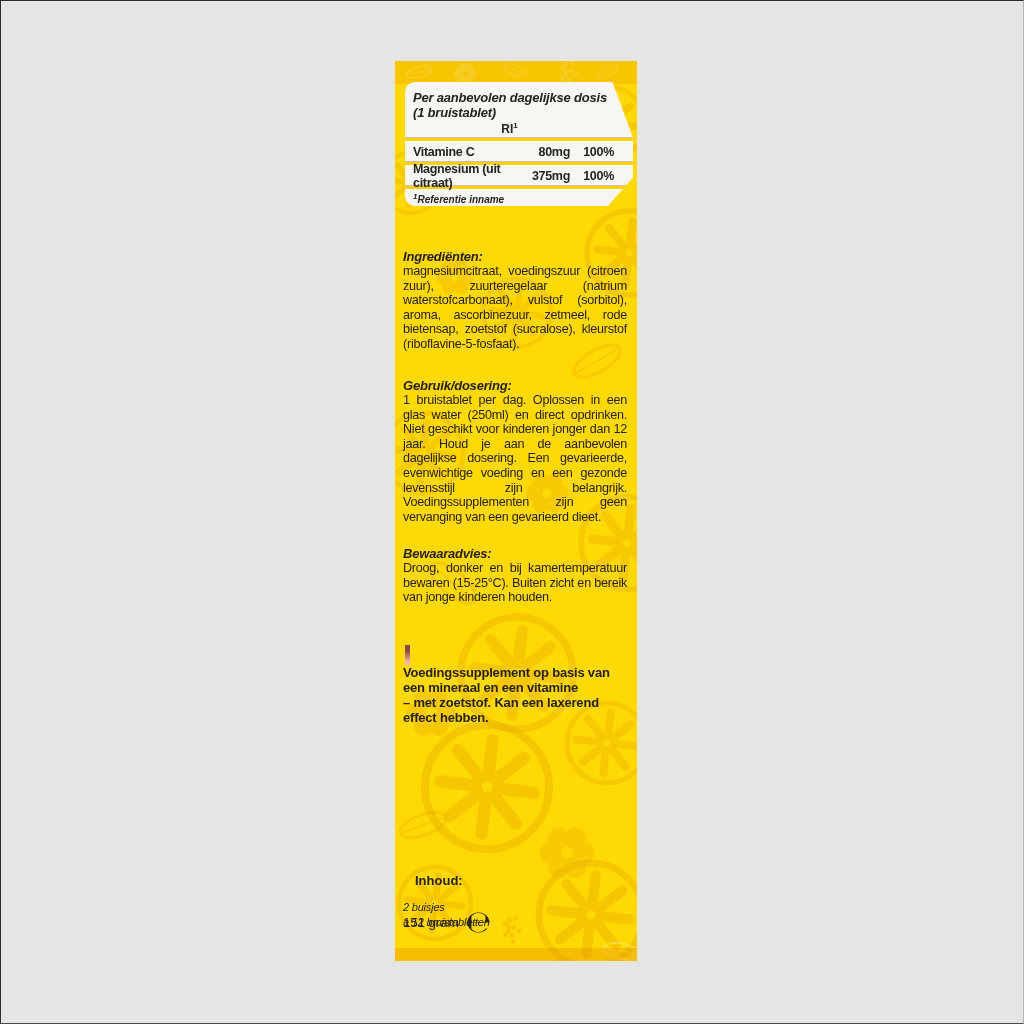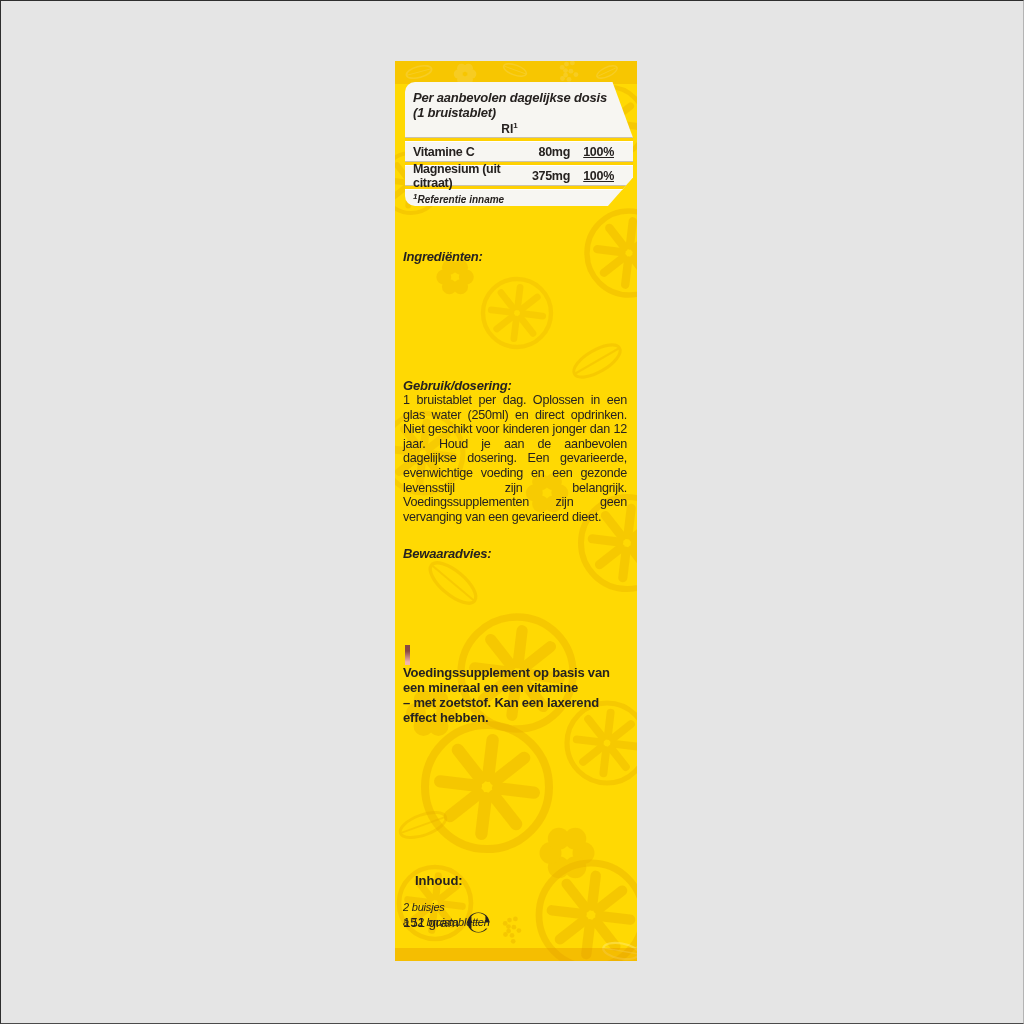--- a/index.html
+++ b/index.html
@@ -25,21 +25,21 @@
   .panel-title{padding:8px 26px 0 8px;font-size:13px;font-weight:bold;font-style:italic;
                line-height:15px;letter-spacing:-.2px;white-space:pre-line;}
   .ri-row{height:16px;text-align:center;padding-right:19px;font-weight:bold;font-size:12px;
           line-height:16px;margin-top:1px;}
   .sep{height:5px;background:linear-gradient(180deg,#c9c2ae 0 18%,
         var(--separator-gold,#ffd103) 18% 78%,#ffffff 78% 100%);}
   .nrow{display:flex;align-items:center;height:19px;padding:0 19px 0 8px;
         font-weight:bold;font-size:12.5px;letter-spacing:-.3px;}
   .nrow .nname{flex:1;text-align:left;}
   .nrow .namt{width:52px;text-align:right;}
-  .nrow .nri{width:44px;text-align:right;text-decoration:underline;}
+  .nrow .nri{width:44px;text-align:right;}
   .footnote{padding:4px 8px 0 8px;font-size:10px;font-weight:bold;font-style:italic;}
   sup{font-size:8px;vertical-align:super;line-height:0;}
 
   
   .sec{position:absolute;left:8px;right:10px;}
   .sec h3{margin:0;font-size:13px;line-height:15px;font-weight:bold;letter-spacing:-.2px;font-style:italic;}
   .sec p{margin:0;font-size:12.6px;line-height:14.6px;text-align:justify;
          letter-spacing:-.25px;}
   .sec-ingredients{top:188px;}
   .sec-gebruik{top:317px;}
@@ -299,29 +299,31 @@
         <span class="nname">Magnesium (uit citraat)</span>
         <span class="namt">375mg</span>
         <span class="nri">100%</span>
       </div>
       <div class="sep"></div>
       <div class="footnote"><sup>1</sup><span>Referentie inname</span></div>
     </div>
 
     <div class="sec sec-ingredients">
       <h3>Ingrediënten:</h3>
+      <p>magnesiumcitraat, voedingszuur (citroen zuur), zuurteregelaar (natrium waterstofcarbonaat), vulstof (sorbitol), aroma, ascorbinezuur, zetmeel, rode bietensap, zoetstof (sucralose), kleurstof (riboflavine-5-fosfaat).</p>
     </div>
 
     <div class="sec sec-gebruik">
       <h3>Gebruik/dosering:</h3>
       <p>1 bruistablet per dag. Oplossen in een glas water (250ml) en direct opdrinken. Niet geschikt voor kinderen jonger dan 12 jaar. Houd je aan de aanbevolen dagelijkse dosering. Een gevarieerde, evenwichtige voeding en een gezonde levensstijl zijn belangrijk. Voedingssupplementen zijn geen vervanging van een gevarieerd dieet.</p>
     </div>
 
     <div class="sec sec-bewaar">
       <h3>Bewaaradvies:</h3>
+      <p>Droog, donker en bij kamertemperatuur bewaren (15-25°C). Buiten zicht en bereik van jonge kinderen houden.</p>
     </div>
 
     <div class="reg-mark"></div>
 
     <div class="statement">Voedingssupplement op basis van
 een mineraal en een vitamine
 – met zoetstof. Kan een laxerend
 effect hebben.</div>
 
     <div class="contents">

